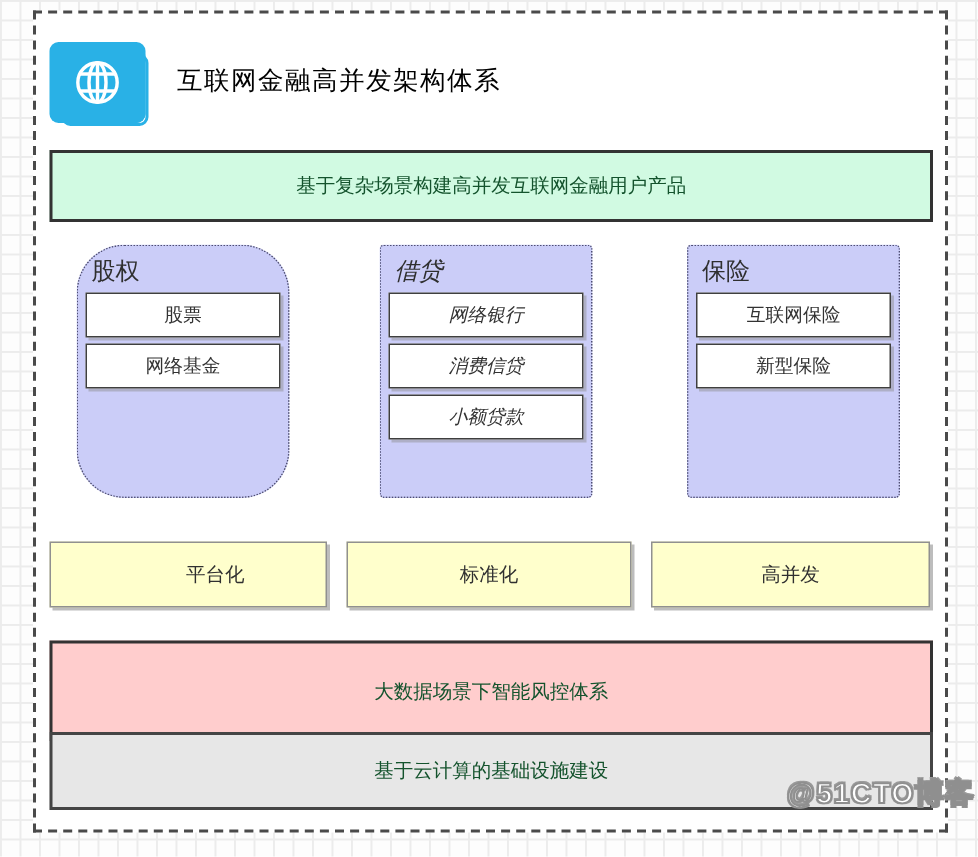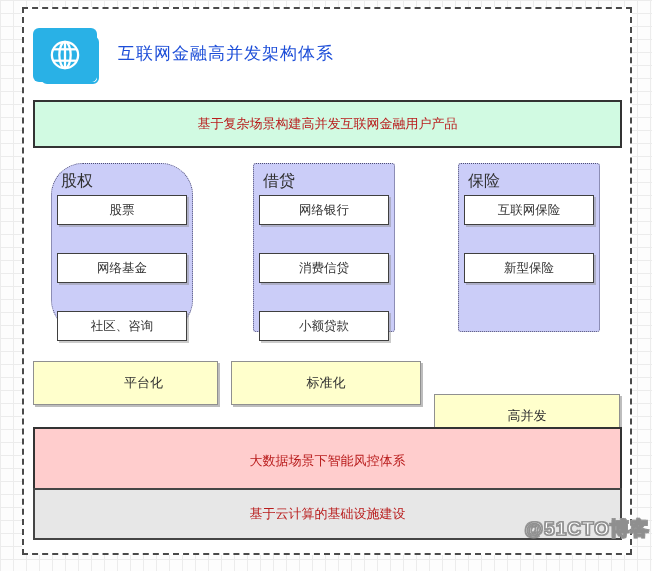--- a/index.html
+++ b/index.html
@@ -20,55 +20,55 @@
   
   .icon-stack{position:absolute;left:9px;top:19px;width:64px;height:54px;}
   .icon-layer{position:absolute;background:#fff;border:2px solid #29b1e6;border-radius:6px;box-sizing:border-box;}
   .icon-layer.l2{left:8px;top:8px;width:58px;height:48px;}
   .icon-layer.l1{left:4px;top:4px;width:60px;height:50px;}
   .icon-main{
     position:absolute;left:0;top:0;width:64px;height:54px;background:#29b1e6;
     border-radius:6px;display:flex;align-items:center;justify-content:center;
   }
   .page-title{
-    position:absolute;left:94px;top:33px;font-size:17px;letter-spacing:1px;color:#1d4ed8;
+    position:absolute;left:94px;top:33px;font-size:17px;letter-spacing:1px;color:#000000;
   }
   .banner{
     position:absolute;left:9px;width:589px;box-sizing:border-box;
     display:flex;align-items:center;justify-content:center;
-    font-size:13px;color:#b91c1c;border:2px solid #333333;
+    font-size:13px;color:#14532d;border:2px solid #333333;
   }
   .banner.green{top:91px;height:48px;background:#d1fae2;}
   .banner.pink{top:418px;height:67px;background:#ffcdcd;}
   .banner.gray{top:479px;height:52px;background:#e7e7e7;border-color:#454545;}
   
   .group{
     position:absolute;top:154px;width:142px;height:169px;box-sizing:border-box;
     background:#cbcdf8;border:1.5px dotted #4e4e73;border-radius:3px;
   }
   .group.g0{left:27px;border-radius:32px;}
-  .group.g1{left:229px;}
+  .group.g1{left:229px;font-style:italic;}
   .group.g2{left:434px;}
   .group-title{height:24px;padding:7px 0 0 9px;font-size:16px;color:#2f2f2f;}
   .group-item{
-    height:30px;margin:0 5px 28px 5px;background:#ffffff;
+    height:30px;margin:0 5px 4px 5px;background:#ffffff;
     border:1px solid #3f3f3f;box-shadow:2px 2px 0 rgba(140,140,140,0.45);
     display:flex;align-items:center;justify-content:center;
     font-size:12.5px;color:#333;box-sizing:border-box;
   }
   
   .capability{
     position:absolute;top:352px;height:44px;box-sizing:border-box;
     background:#ffffcc;border:1px solid #909090;box-shadow:2px 2px 0 #bdbdbd;
     display:flex;align-items:center;justify-content:center;
     font-size:13px;color:#303030;
   }
   .capability.c0{left:9px;width:185px;padding-left:36px;}
   .capability.c1{left:207px;width:190px;text-align:center;}
-  .capability.c2{left:410px;width:186px;margin-top:33px;}
+  .capability.c2{left:410px;width:186px;}
   .watermark{
     position:absolute;right:2px;top:516px;font-size:19px;font-weight:bold;
     color:#ffffff;-webkit-text-stroke:1.2px #8f8f8f;
     text-shadow:1px 1px 0 #9a9a9a,-1px -1px 0 #9a9a9a,1px -1px 0 #9a9a9a,-1px 1px 0 #9a9a9a;
     letter-spacing:1px;z-index:5;
   }
 </style>
 </head>
 <body>
 
@@ -91,21 +91,20 @@
   </div>
 
   <div class="page-title">互联网金融高并发架构体系</div>
 
   <div class="banner green">基于复杂场景构建高并发互联网金融用户产品</div>
 
   <div class="group g0">
     <div class="group-title">股权</div>
     <div class="group-item">股票</div>
     <div class="group-item">网络基金</div>
-    <div class="group-item">社区、咨询</div>
   </div>
 
   <div class="group g1">
     <div class="group-title">借贷</div>
     <div class="group-item">网络银行</div>
     <div class="group-item">消费信贷</div>
     <div class="group-item">小额贷款</div>
   </div>
 
   <div class="group g2">

